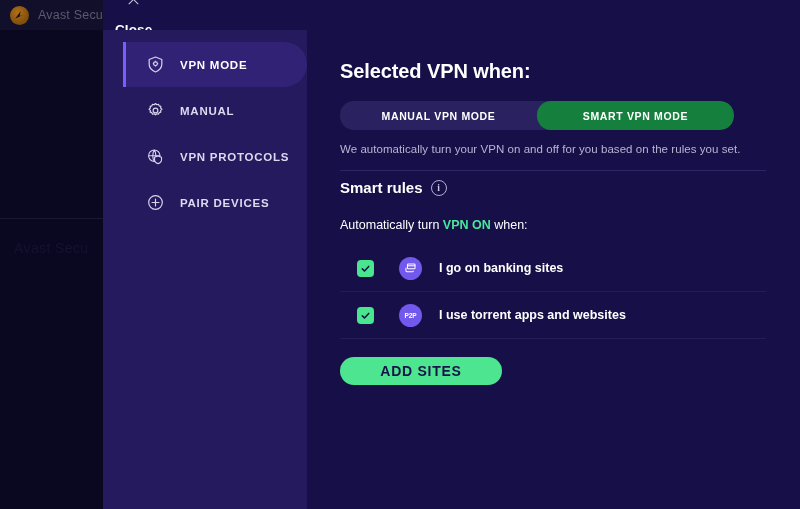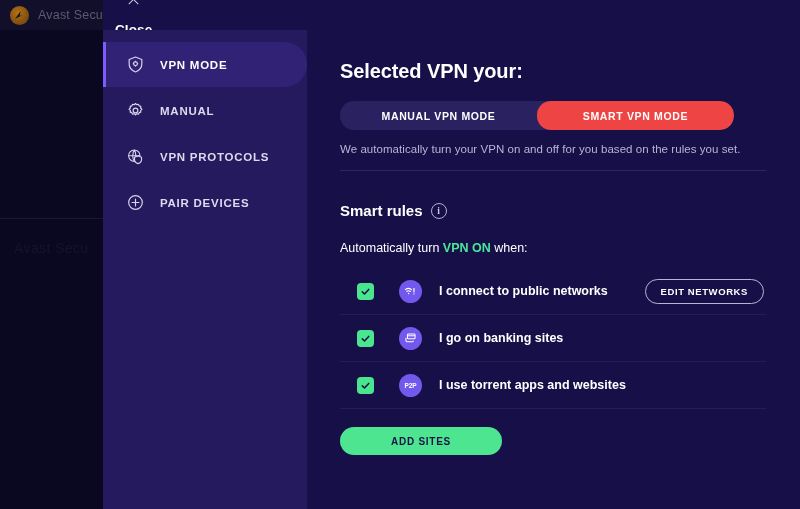--- a/index.html
+++ b/index.html
@@ -129,20 +129,21 @@
     min-height: 0;
   }
 
   
   .sidebar {
     width: 204px;
     flex: none;
     background: #251a5e;
     padding-top: 12px;
     box-sizing: border-box;
+    padding-left: 20px;
   }
   .nav-item {
     position: relative;
     height: 45px;
     display: flex;
     align-items: center;
     gap: 15px;
     padding-left: 22px;
     margin-bottom: 1px;
     box-sizing: border-box;
@@ -208,41 +209,41 @@
     align-items: center;
     justify-content: center;
     font-size: 10.5px;
     font-weight: bold;
     letter-spacing: .65px;
     color: #ffffff;
     cursor: pointer;
     border-radius: 14px;
   }
   .seg.active {
-    background: #ef4444;
+    background: #15803d;
   }
 
   .mode-desc {
     margin-top: 13px;
     font-size: 11.5px;
     color: #b9b4d4;
     letter-spacing: .05px;
   }
 
   .divider {
     height: 1px;
     background: #2e2663;
     margin: 15px 0 0 0;
   }
 
   .section-head {
     display: flex;
     align-items: center;
     gap: 8px;
-    margin-top: 31px;
+    margin-top: 8px;
   }
   .section-title {
     font-size: 15px;
     font-weight: bold;
     color: #ffffff;
   }
   .info-icon {
     width: 14px;
     height: 14px;
     border-radius: 50%;
@@ -347,21 +348,21 @@
   }
 
   .primary-btn {
     margin-top: 18px;
     width: 162px;
     height: 28px;
     border: none;
     border-radius: 14px;
     background: #4ee591;
     color: #16134a;
-    font-size: 10px;
+    font-size: 14px;
     font-weight: bold;
     letter-spacing: .75px;
     font-family: "Liberation Sans", sans-serif;
     cursor: pointer;
     display: block;
   }
 </style>
 </head>
 <body>
 
@@ -432,60 +433,40 @@
               <path d="M12 7.6 v8.8 M7.6 12 h8.8"></path>
             </svg>
           </span>
           <span class="nav-label">PAIR DEVICES</span>
         </div>
 
       </nav>
 
       <main class="content">
 
-        <h1 class="page-title">Selected VPN your:</h1>
+        <h1 class="page-title">Selected VPN when:</h1>
 
         <div class="segmented">
           <div class="seg">MANUAL VPN MODE</div>
           <div class="seg active">SMART VPN MODE</div>
         </div>
 
         <div class="mode-desc">We automatically turn your VPN on and off for you based on the rules you set.</div>
 
         <div class="divider"></div>
 
         <div class="section-head">
           <span class="section-title">Smart rules</span>
           <span class="info-icon">i</span>
         </div>
 
         <div class="auto-line"><span>Automatically turn </span><span class="accent">VPN ON</span><span> when:</span></div>
 
         <div class="rules">
 
-          <div class="rule">
-            <span class="checkbox on">
-              <svg width="11" height="11" viewBox="0 0 24 24" fill="none" stroke="#12103f" stroke-width="3.2" stroke-linecap="round" stroke-linejoin="round">
-                <path d="M5 12.8 L9.8 17.4 L19 7.4"></path>
-              </svg>
-            </span>
-            <span class="rule-icon">
-              <svg width="13" height="13" viewBox="0 0 24 24" fill="none" stroke="currentColor" stroke-width="2" stroke-linecap="round">
-                <path d="M2.6 8.6 C6 5.8 10.4 5.8 13.8 8.6"></path>
-                <path d="M5.2 12 C7.2 10.4 9.8 10.4 11.8 12"></path>
-                <circle cx="8.5" cy="15.6" r="1.3" fill="currentColor" stroke="none"></circle>
-                <path d="M18.4 6.6 v6.2" stroke-width="2.2"></path>
-                <circle cx="18.4" cy="16.4" r="1.2" fill="currentColor" stroke="none"></circle>
-              </svg>
-            </span>
-            <span class="rule-label">I connect to public networks</span>
-            <span class="rule-action">
-              <button class="outline-btn">EDIT NETWORKS</button>
-            </span>
-          </div>
 
           <div class="rule">
             <span class="checkbox on">
               <svg width="11" height="11" viewBox="0 0 24 24" fill="none" stroke="#12103f" stroke-width="3.2" stroke-linecap="round" stroke-linejoin="round">
                 <path d="M5 12.8 L9.8 17.4 L19 7.4"></path>
               </svg>
             </span>
             <span class="rule-icon">
               <svg width="13" height="13" viewBox="0 0 24 24" fill="none" stroke="currentColor" stroke-width="1.9" stroke-linejoin="round">
                 <rect x="6.4" y="3.6" width="14" height="9" rx="1.6"></rect>

